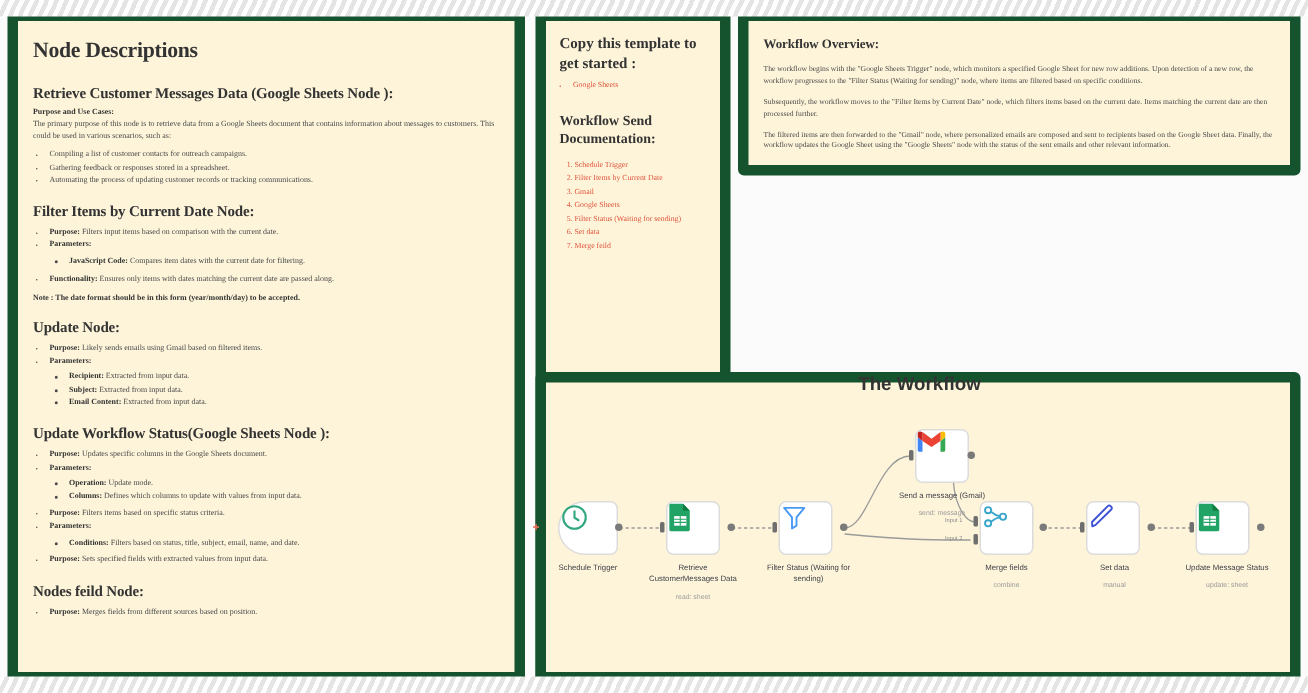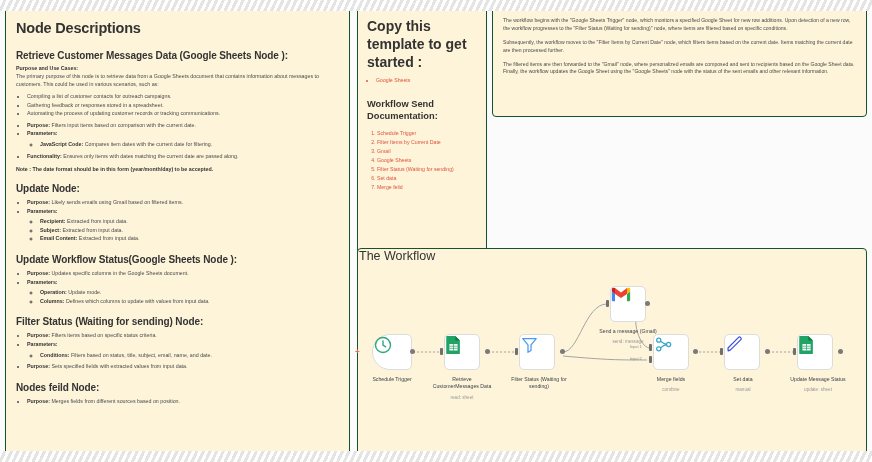--- a/index.html
+++ b/index.html
@@ -18,24 +18,25 @@
   }
   .hatch.top{top:0;}
   .hatch.bottom{bottom:0;}
 
   .canvas{position:absolute;inset:0;background:#fbfbfb;}
 
   
   .note{
     position:absolute;
     background:#fdf4d9;
-    border:1px solid #14532d;
+    border:7px solid #14532d;
     border-radius:4px;
     box-sizing:border-box;
     overflow:hidden;
+    font-family:Liberation Serif, serif;
   }
   .note-left   {left:5px;  top:7px;  width:345px; height:448px; padding:10px 10px 6px 10px;}
   .note-mid    {left:357px;top:7px;  width:130px; height:448px; padding:9px 9px;}
   .note-right  {left:492px;top:7px;  width:375px; height:110px; padding:9px 10px;}
   .note-flow   {left:357px;top:248px;width:510px; height:207px; padding:10px 12px;}
 
   h1.title{
     font-size:14.5px;font-weight:bold;margin:2px 0 14px 0;letter-spacing:-.2px;color:#333;
   }
   h2.sec{
@@ -43,33 +44,33 @@
   }
   .lbl{font-size:5.3px;font-weight:bold;color:#333;margin:0 0 1px 0;}
   p.para{font-size:5.3px;line-height:1.52;margin:0 0 4px 0;color:#4a4a4a;}
   ul.b,ul.b2{margin:2px 0 3px 0;padding-left:11px;}
   ul.b2{padding-left:13px;list-style-type:circle;}
   ul.b li,ul.b2 li{font-size:5.3px;line-height:1.62;color:#4a4a4a;}
   ul.b li b,ul.b2 li b{color:#333;}
   .note-line{font-size:5.3px;font-weight:bold;color:#333;margin:6px 0 2px 0;}
 
   
-  h2.mid{font-size:14px;font-weight:bold;margin:0 0 4px 0;line-height:1.3;color:#333;}
+  h2.mid{font-size:10px;font-weight:bold;margin:0 0 4px 0;line-height:1.3;color:#333;}
   h2.mid2{font-size:9.3px;font-weight:bold;margin:14px 0 7px 0;line-height:1.3;color:#333;}
   ul.link{margin:3px 0 0 0;padding-left:9px;}
   ul.link li{font-size:5.2px;color:#e0543d;line-height:1.6;}
   ol.nodes{margin:0;padding-left:10px;}
   ol.nodes li{font-size:5.2px;color:#e0543d;line-height:1.72;}
 
   
   h2.ov{font-size:8.6px;font-weight:bold;margin:1px 0 9px 0;color:#333;}
   p.ovp{font-size:5.1px;line-height:1.55;margin:0 0 6px 0;color:#4a4a4a;text-align:left;}
 
   
-  h2.wf{font-size:12.5px;font-weight:normal;margin:1px 0 0 2px;color:#333;}
+  h2.wf{font-size:12.5px;font-weight:bold;margin:1px 0 0 2px;color:#333;text-align:center;}
   .flow{position:absolute;left:357px;top:248px;width:510px;height:207px;}
   .flow svg{position:absolute;left:0;top:0;}
 
   .node{
     position:absolute;width:36px;height:36px;box-sizing:border-box;
     background:#ffffff;border:1px solid #dcdcdc;border-radius:5px;
     display:flex;align-items:center;justify-content:center;
   }
   .node.trigger{border-radius:18px 5px 5px 18px;width:40px;}
   .nlabel{
@@ -94,20 +95,21 @@
 
   <h2 class="sec">Retrieve Customer Messages Data (Google Sheets Node ):</h2>
   <div class="lbl">Purpose and Use Cases:</div>
   <p class="para">The primary purpose of this node is to retrieve data from a Google Sheets document that contains information about messages to customers. This could be used in various scenarios, such as:</p>
   <ul class="b">
     <li>Compiling a list of customer contacts for outreach campaigns.</li>
     <li>Gathering feedback or responses stored in a spreadsheet.</li>
     <li>Automating the process of updating customer records or tracking communications.</li>
   </ul>
 
+  <h2 class="sec">Filter Items by Current Date Node:</h2>
   <ul class="b">
     <li><b>Purpose:</b><span> Filters input items based on comparison with the current date.</span></li>
     <li><b>Parameters:</b>
       <ul class="b2">
         <li><b>JavaScript Code:</b><span> Compares item dates with the current date for filtering.</span></li>
       </ul>
     </li>
     <li><b>Functionality:</b><span> Ensures only items with dates matching the current date are passed along.</span></li>
   </ul>
   <div class="note-line">Note : The date format should be in this form (year/month/day) to be accepted.</div>
@@ -128,21 +130,20 @@
   <ul class="b">
     <li><b>Purpose:</b><span> Updates specific columns in the Google Sheets document.</span></li>
     <li><b>Parameters:</b>
       <ul class="b2">
         <li><b>Operation:</b><span> Update mode.</span></li>
         <li><b>Columns:</b><span> Defines which columns to update with values from input data.</span></li>
       </ul>
     </li>
   </ul>
 
-  <h2 class="sec">Filter Status (Waiting for sending) Node:</h2>
   <ul class="b">
     <li><b>Purpose:</b><span> Filters items based on specific status criteria.</span></li>
     <li><b>Parameters:</b>
       <ul class="b2">
         <li><b>Conditions:</b><span> Filters based on status, title, subject, email, name, and date.</span></li>
       </ul>
     </li>
   </ul>
 
   <ul class="b">
@@ -167,20 +168,21 @@
     <li>Filter Items by Current Date</li>
     <li>Gmail</li>
     <li>Google Sheets</li>
     <li>Filter Status (Waiting for sending)</li>
     <li>Set data</li>
     <li>Merge feild</li>
   </ol>
 </div>
 
 <div class="note note-right">
+  <h2 class="ov">Workflow Overview:</h2>
   <p class="ovp">The workflow begins with the "Google Sheets Trigger" node, which monitors a specified Google Sheet for new row additions. Upon detection of a new row, the workflow progresses to the "Filter Status (Waiting for sending)" node, where items are filtered based on specific conditions.</p>
   <p class="ovp">Subsequently, the workflow moves to the "Filter Items by Current Date" node, which filters items based on the current date. Items matching the current date are then processed further.</p>
   <p class="ovp">The filtered items are then forwarded to the "Gmail" node, where personalized emails are composed and sent to recipients based on the Google Sheet data. Finally, the workflow updates the Google Sheet using the "Google Sheets" node with the status of the sent emails and other relevant information.</p>
 </div>
 
 <div class="note note-flow"></div>
 
 <div class="flow">
   <h2 class="wf">The Workflow</h2>
 

